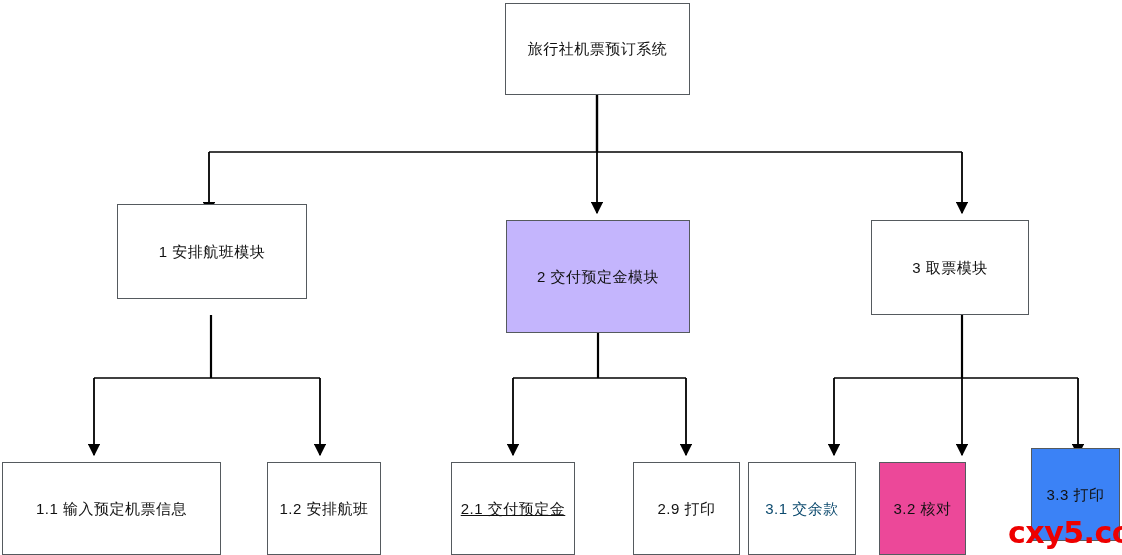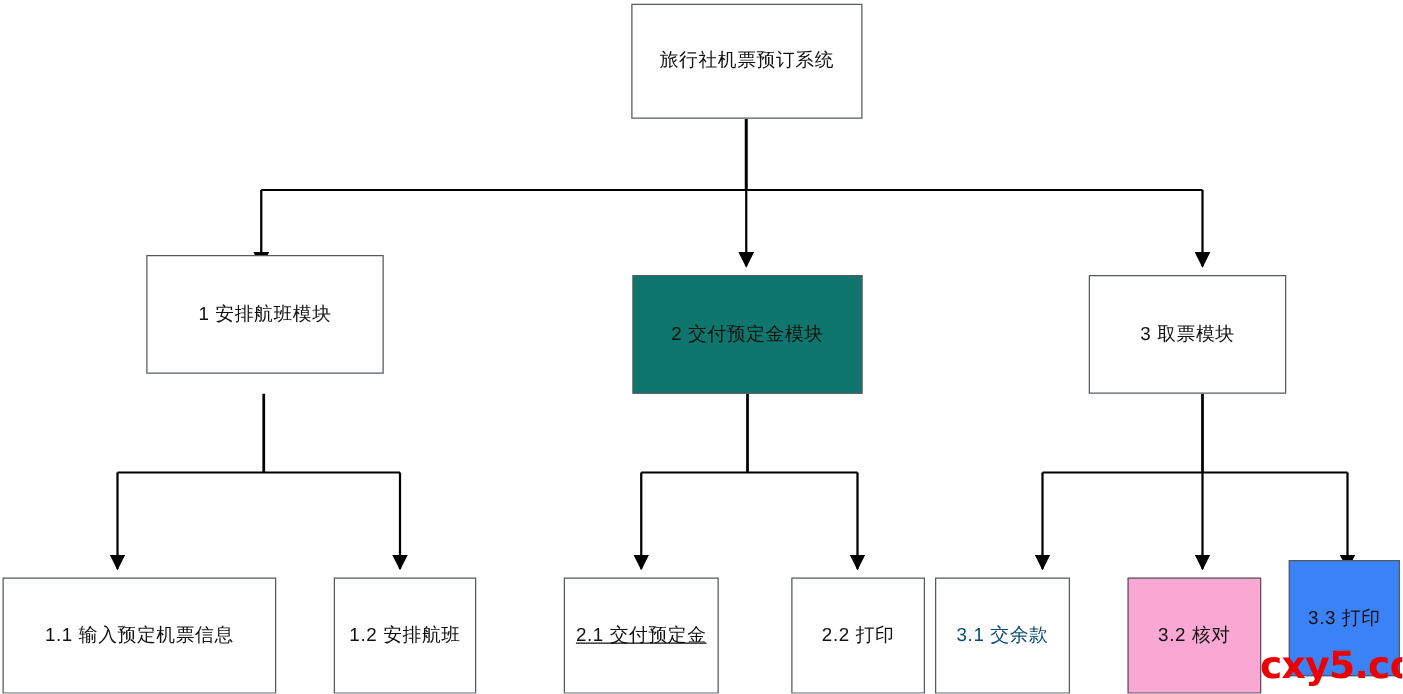--- a/index.html
+++ b/index.html
@@ -91,43 +91,43 @@
     <path d="M 1078 378 L 1078 455" stroke="#000000" stroke-width="1.8" fill="none" marker-end="url(#arrow)"></path>
   </svg>
 
   <div class="node" id="n-root" style="left: 505px; top: 3px; width: 185px; height: 92px; border-color: rgb(85, 90, 94); background: rgb(255, 255, 255); color: rgb(17, 17, 17);">
     <span class="node-label">旅行社机票预订系统</span>
   </div>
 
   <div class="node" id="n-m1" style="left: 117px; top: 204px; width: 190px; height: 95px; border-color: rgb(85, 90, 94); background: rgb(255, 255, 255); color: rgb(17, 17, 17);">
     <span class="node-label">1 安排航班模块</span>
   </div>
-  <div class="node" id="n-m2" style="left: 506px; top: 220px; width: 184px; height: 95px; border-color: rgb(85, 90, 94); background: #0f766e; color: rgb(17, 17, 17);">
+  <div class="node" id="n-m2" style="left: 506px; top: 220px; width: 184px; height: 113px; border-color: rgb(85, 90, 94); background: #c4b5fd; color: rgb(17, 17, 17);">
     <span class="node-label">2 交付预定金模块</span>
   </div>
   <div class="node" id="n-m3" style="left: 871px; top: 220px; width: 158px; height: 95px; border-color: rgb(85, 90, 94); background: rgb(255, 255, 255); color: rgb(17, 17, 17);">
     <span class="node-label">3 取票模块</span>
   </div>
 
   <div class="node" id="n-m1c1" style="left: 2px; top: 462px; width: 219px; height: 93px; border-color: rgb(85, 90, 94); background: rgb(255, 255, 255); color: rgb(17, 17, 17);">
     <span class="node-label">1.1 输入预定机票信息</span>
   </div>
   <div class="node" id="n-m1c2" style="left: 267px; top: 462px; width: 114px; height: 93px; border-color: rgb(85, 90, 94); background: rgb(255, 255, 255); color: rgb(17, 17, 17);">
     <span class="node-label">1.2 安排航班</span>
   </div>
   <div class="node" id="n-m2c1" style="left: 451px; top: 462px; width: 124px; height: 93px; border-color: rgb(85, 90, 94); background: rgb(255, 255, 255); color: rgb(17, 17, 17); text-decoration: underline;">
     <span class="node-label">2.1 交付预定金</span>
   </div>
   <div class="node" id="n-m2c2" style="left: 633px; top: 462px; width: 107px; height: 93px; border-color: rgb(85, 90, 94); background: rgb(255, 255, 255); color: rgb(17, 17, 17);">
-    <span class="node-label">2.2 打印</span>
+    <span class="node-label">2.9 打印</span>
   </div>
   <div class="node" id="n-m3c1" style="left: 748px; top: 462px; width: 108px; height: 93px; border-color: rgb(85, 90, 94); background: rgb(255, 255, 255); color: #0c4a6e;">
     <span class="node-label">3.1 交余款</span>
   </div>
-  <div class="node" id="n-m3c2" style="left: 902px; top: 462px; width: 107px; height: 93px; border-color: rgb(85, 90, 94); background: #f9a8d4; color: rgb(17, 17, 17);">
+  <div class="node" id="n-m3c2" style="left: 879px; top: 462px; width: 87px; height: 93px; border-color: rgb(85, 90, 94); background: #ec4899; color: rgb(17, 17, 17);">
     <span class="node-label">3.2 核对</span>
   </div>
   <div class="node" id="n-m3c3" style="left: 1031px; top: 448px; width: 89px; height: 93px; border-color: rgb(85, 90, 94); background: #3b82f6; color: rgb(17, 17, 17);">
     <span class="node-label">3.3 打印</span>
   </div>
 
   <div class="watermark" id="wm" style="left: 1008px; top: 518px; color: rgb(238, 0, 0);">cxy5.com</div>
 
 </div>
 

